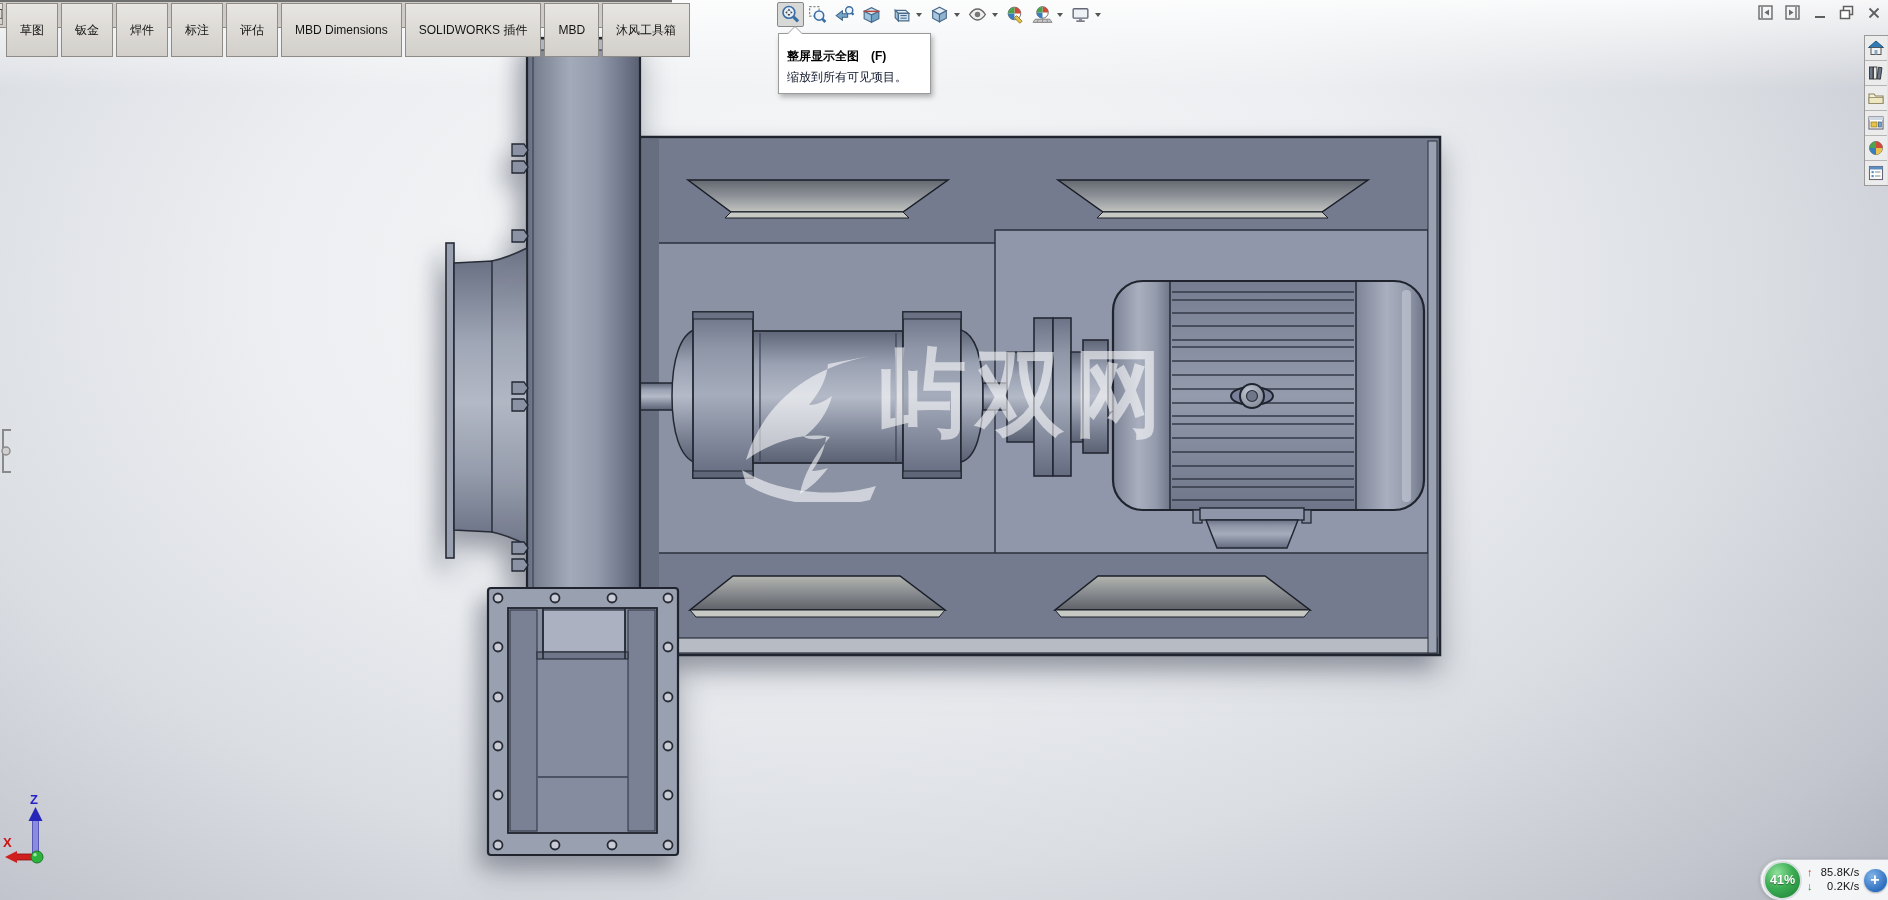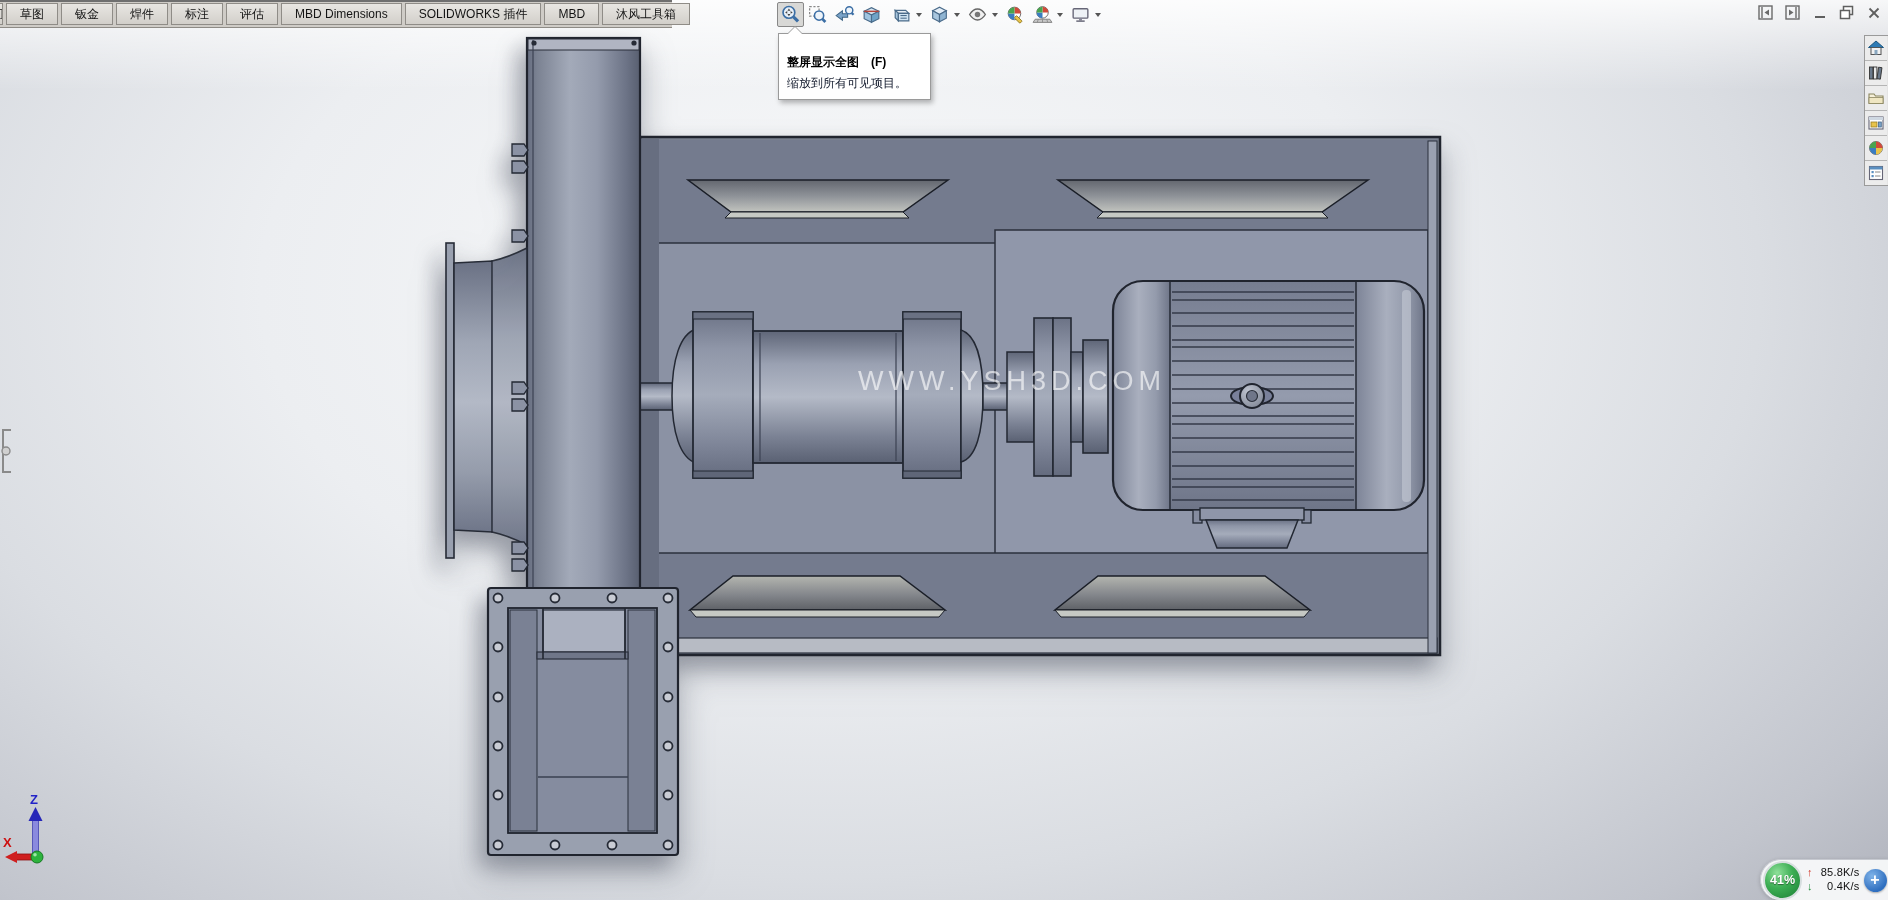--- a/index.html
+++ b/index.html
@@ -6,34 +6,34 @@
   body{width:1888px;height:900px;overflow:hidden;font-family:"Liberation Sans",sans-serif;-webkit-font-smoothing:antialiased;}
   #stage{position:relative;width:1888px;height:900px;overflow:hidden;
     background:
       linear-gradient(180deg, rgba(255,255,255,.85) 0%, rgba(255,255,255,0) 90px),
       radial-gradient(1500px 950px at 44% 32%, #f8f9fa 0%, #eceef1 38%, #dadde2 62%, #c2c5cd 84%, #aaadb7 100%);
   }
 
   
   .tabbar{position:absolute;left:0;top:0;width:672px;height:25px;background:#cfccc7;
     border-top:2px solid #6f6f6f;border-bottom:1px solid #8e8b86;display:flex;align-items:flex-start;gap:3px;z-index:30;}
-  .tab{height:20px;margin-top:1px;padding:0 13px;display:flex;align-items:center;justify-content:center;
+  .tab{height:20px;margin-top:1px;padding:16px 13px;display:flex;align-items:center;justify-content:center;
     background:linear-gradient(#e8e6e2,#d2cfca);border:1px solid #8f8c87;font-size:12px;color:#141414;white-space:nowrap;cursor:default;}
   .tab.partial{padding:0 2px 0 0;border-left:none;overflow:hidden;max-width:13px;}
 
   
   .hud{position:absolute;left:777px;top:2px;display:flex;align-items:center;z-index:30;}
   .hudbtn{width:25px;height:23px;display:flex;align-items:center;justify-content:center;border:1px solid transparent;border-radius:2px;}
   .hudbtn.active{background:#d8d8d6;border:1px solid #888;}
   .caret{width:0;height:0;border-left:3.5px solid transparent;border-right:3.5px solid transparent;border-top:4px solid #555;margin:0 4px 0 1px;}
   .hudgap{width:3px;}
 
   
   .tooltip{position:absolute;left:778px;top:33px;width:135px;background:#fff;border:1px solid #9a9a9a;
-    box-shadow:2px 3px 5px rgba(0,0,0,.28);padding:20px 8px 7px;z-index:40;}
+    box-shadow:2px 3px 5px rgba(0,0,0,.28);padding:14px 8px 7px;z-index:40;}
   .tooltip::before{content:"";position:absolute;top:-8px;left:8px;border-left:8px solid transparent;border-right:8px solid transparent;border-bottom:8px solid #9a9a9a;}
   .tooltip::after{content:"";position:absolute;top:-7px;left:9px;border-left:7px solid transparent;border-right:7px solid transparent;border-bottom:7px solid #fff;}
   .tooltip .tt-title{font-size:12px;font-weight:bold;color:#000;margin-bottom:4px;}
   .tooltip .tt-body{font-size:12px;color:#0f172a;}
 
   
   .winctrl{position:absolute;right:6px;top:4px;display:flex;align-items:center;gap:10px;z-index:30;}
   .winbtn{width:17px;height:17px;display:flex;align-items:center;justify-content:center;}
 
   
@@ -288,21 +288,29 @@
         <circle cx="498" cy="845" r="4.5"></circle>
             <circle cx="555" cy="845" r="4.5"></circle>
             <circle cx="612" cy="845" r="4.5"></circle>
             <circle cx="668" cy="845" r="4.5"></circle>
       </g>
     </g>
   </svg>
   </div>
 
   <div class="watermark">
-    <div class="wm-url">WWW.YSH3D.COM</div>
+    <div class="wm-row">
+      <svg width="150" height="150" viewBox="0 0 150 150">
+        <g fill="rgba(255,255,255,0.58)">
+          <path d="M142,4 C78,16 34,54 18,108 C46,88 78,80 102,85 C86,104 75,124 72,142 C82,136 92,127 100,116 C94,118 88,119 84,119 C92,108 97,96 98,85 C90,88 82,88 76,85 C90,74 100,60 104,44 C96,50 88,53 81,53 C92,40 99,26 100,12 Z"></path>
+          <path d="M14,118 C52,142 108,146 148,134 L142,148 C100,158 48,152 18,132 Z"></path>
+        </g>
+      </svg>
+      <div class="wm-text">屿双网</div>
+    </div>
   </div>
 
   <div class="tabbar">
     <div class="tab partial">
         <span>征</span>
       </div>
     <div class="tab">
         <span>草图</span>
       </div>
     <div class="tab">
@@ -532,21 +540,21 @@
     <div class="battery">
       <span>41%</span>
     </div>
     <div class="speeds">
       <div class="speedrow">
         <span class="arrow-up">↑</span>
         <span class="speedval">85.8K/s</span>
       </div>
       <div class="speedrow">
         <span class="arrow-down">↓</span>
-        <span class="speedval">0.4K/s</span>
+        <span class="speedval">0.2K/s</span>
       </div>
     </div>
     <div class="plusbtn">
       <span>+</span>
     </div>
   </div>
 
 </div>
 
 </body></html>

